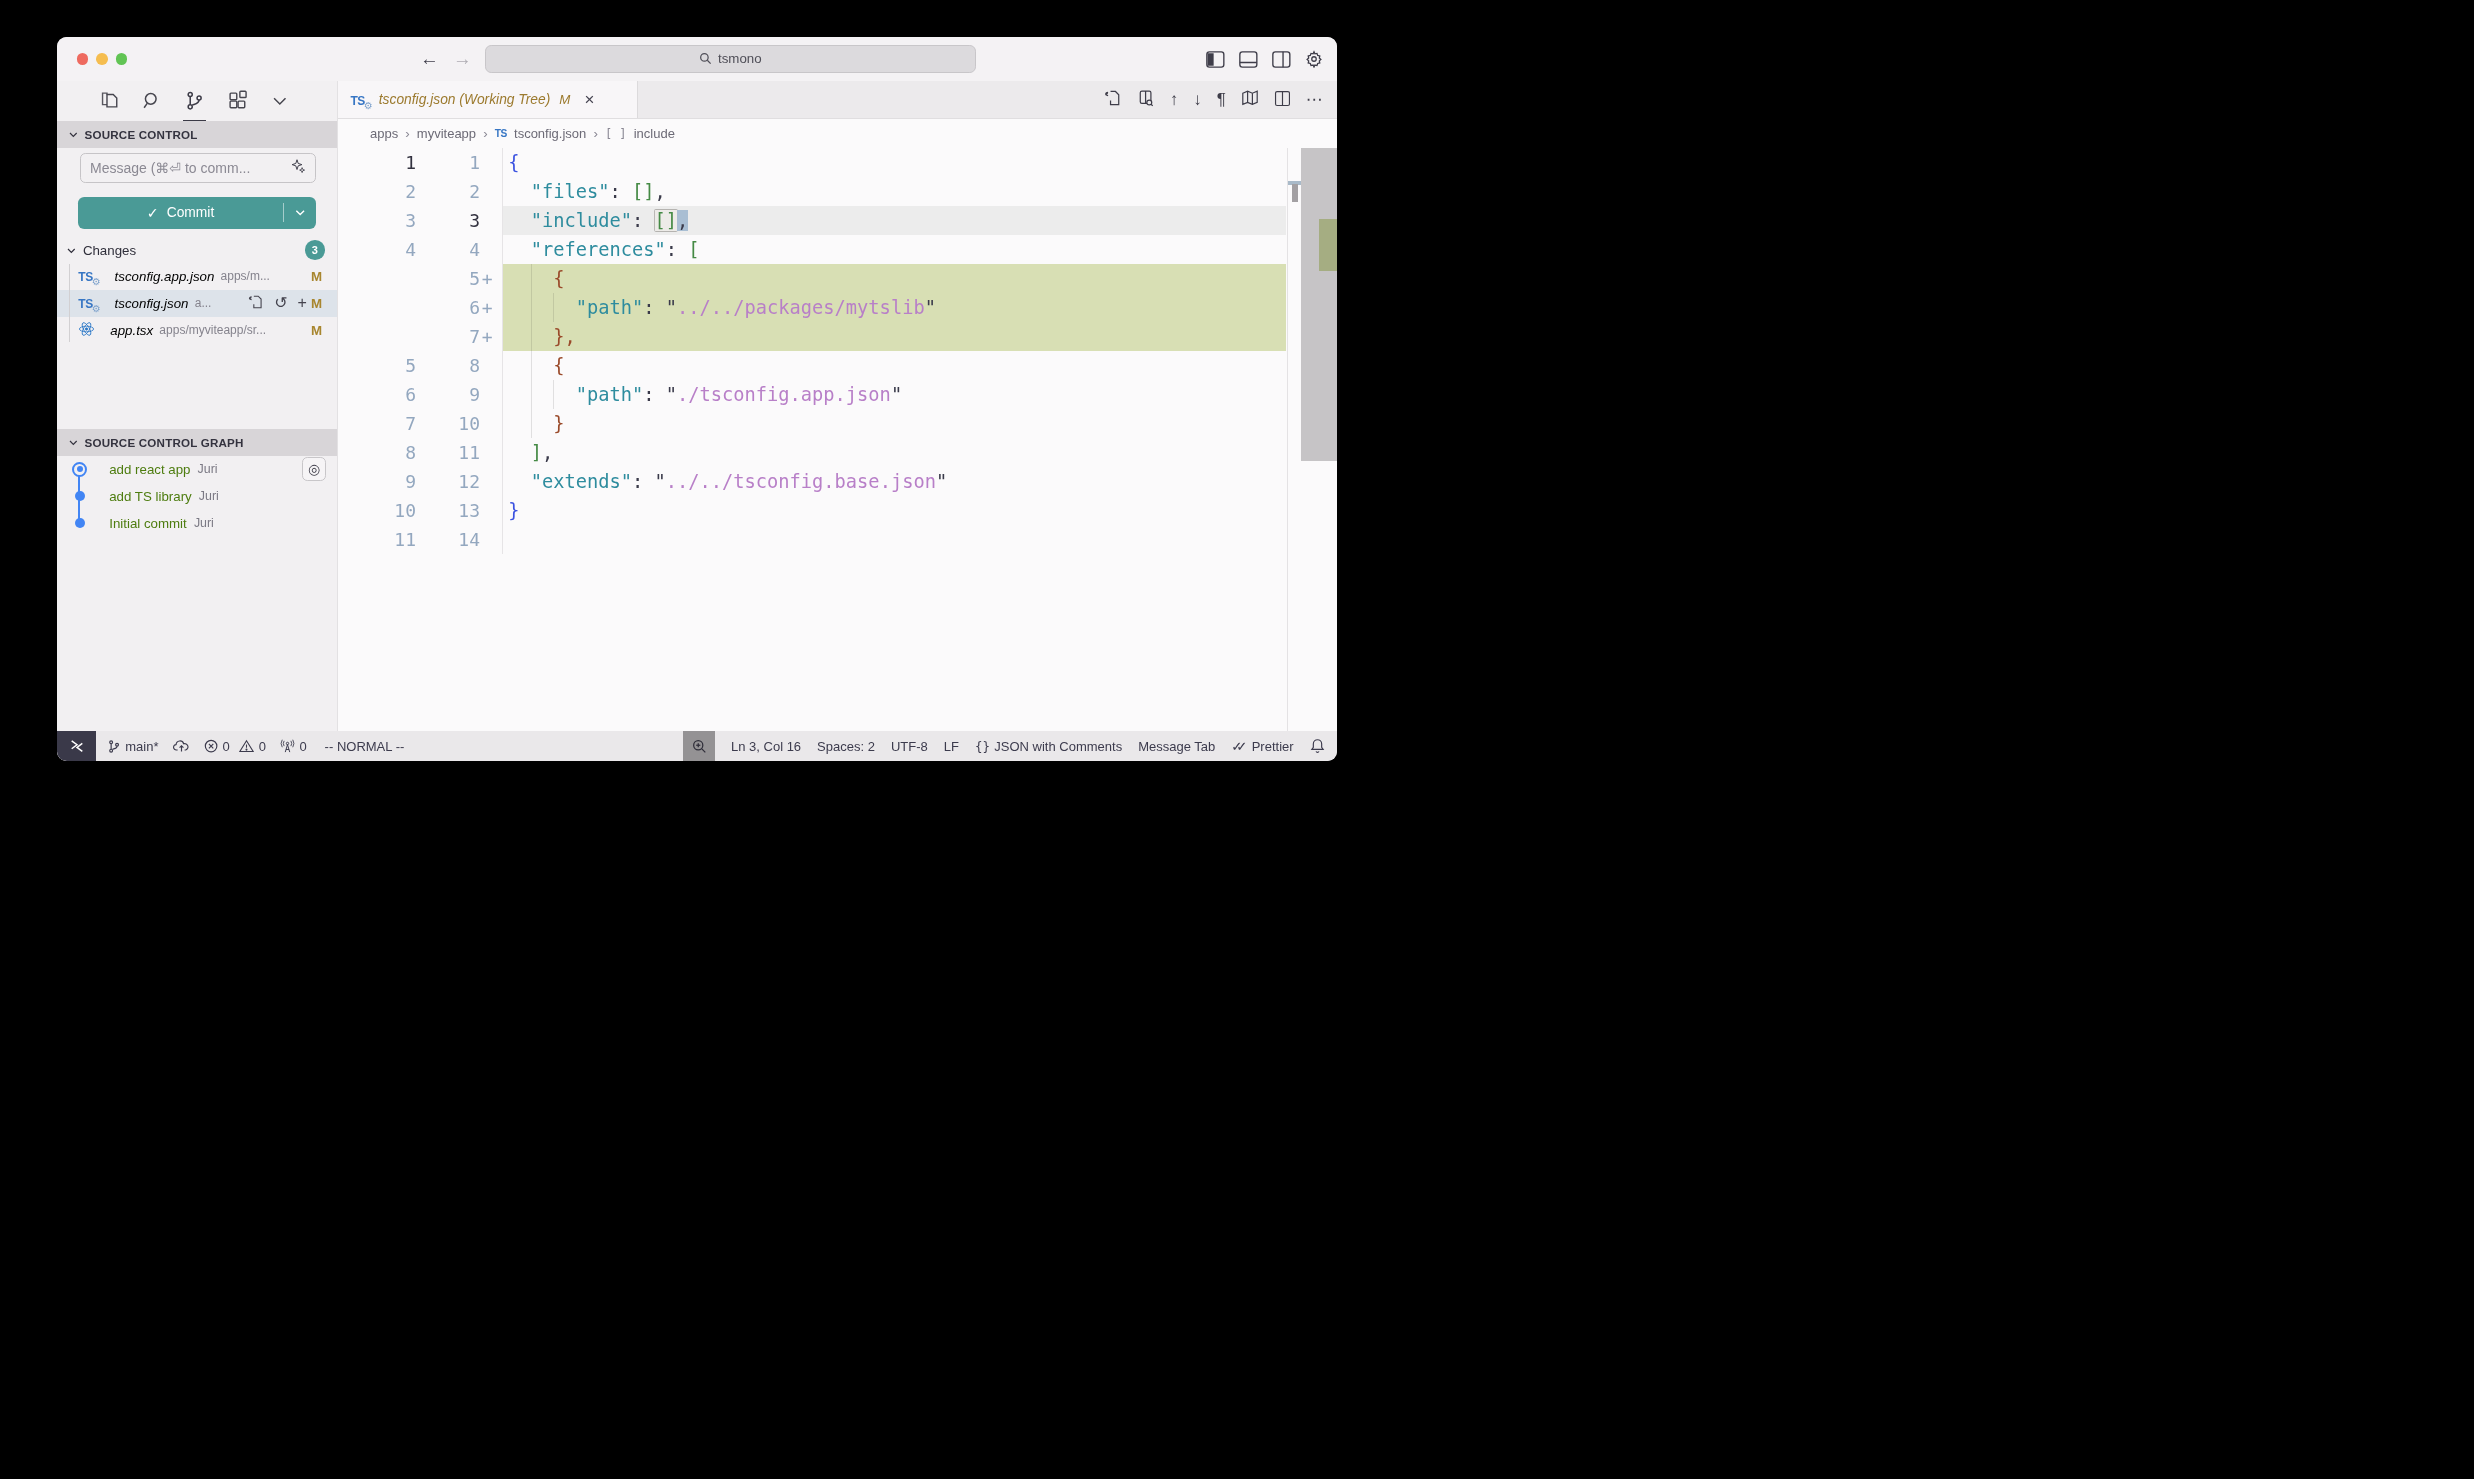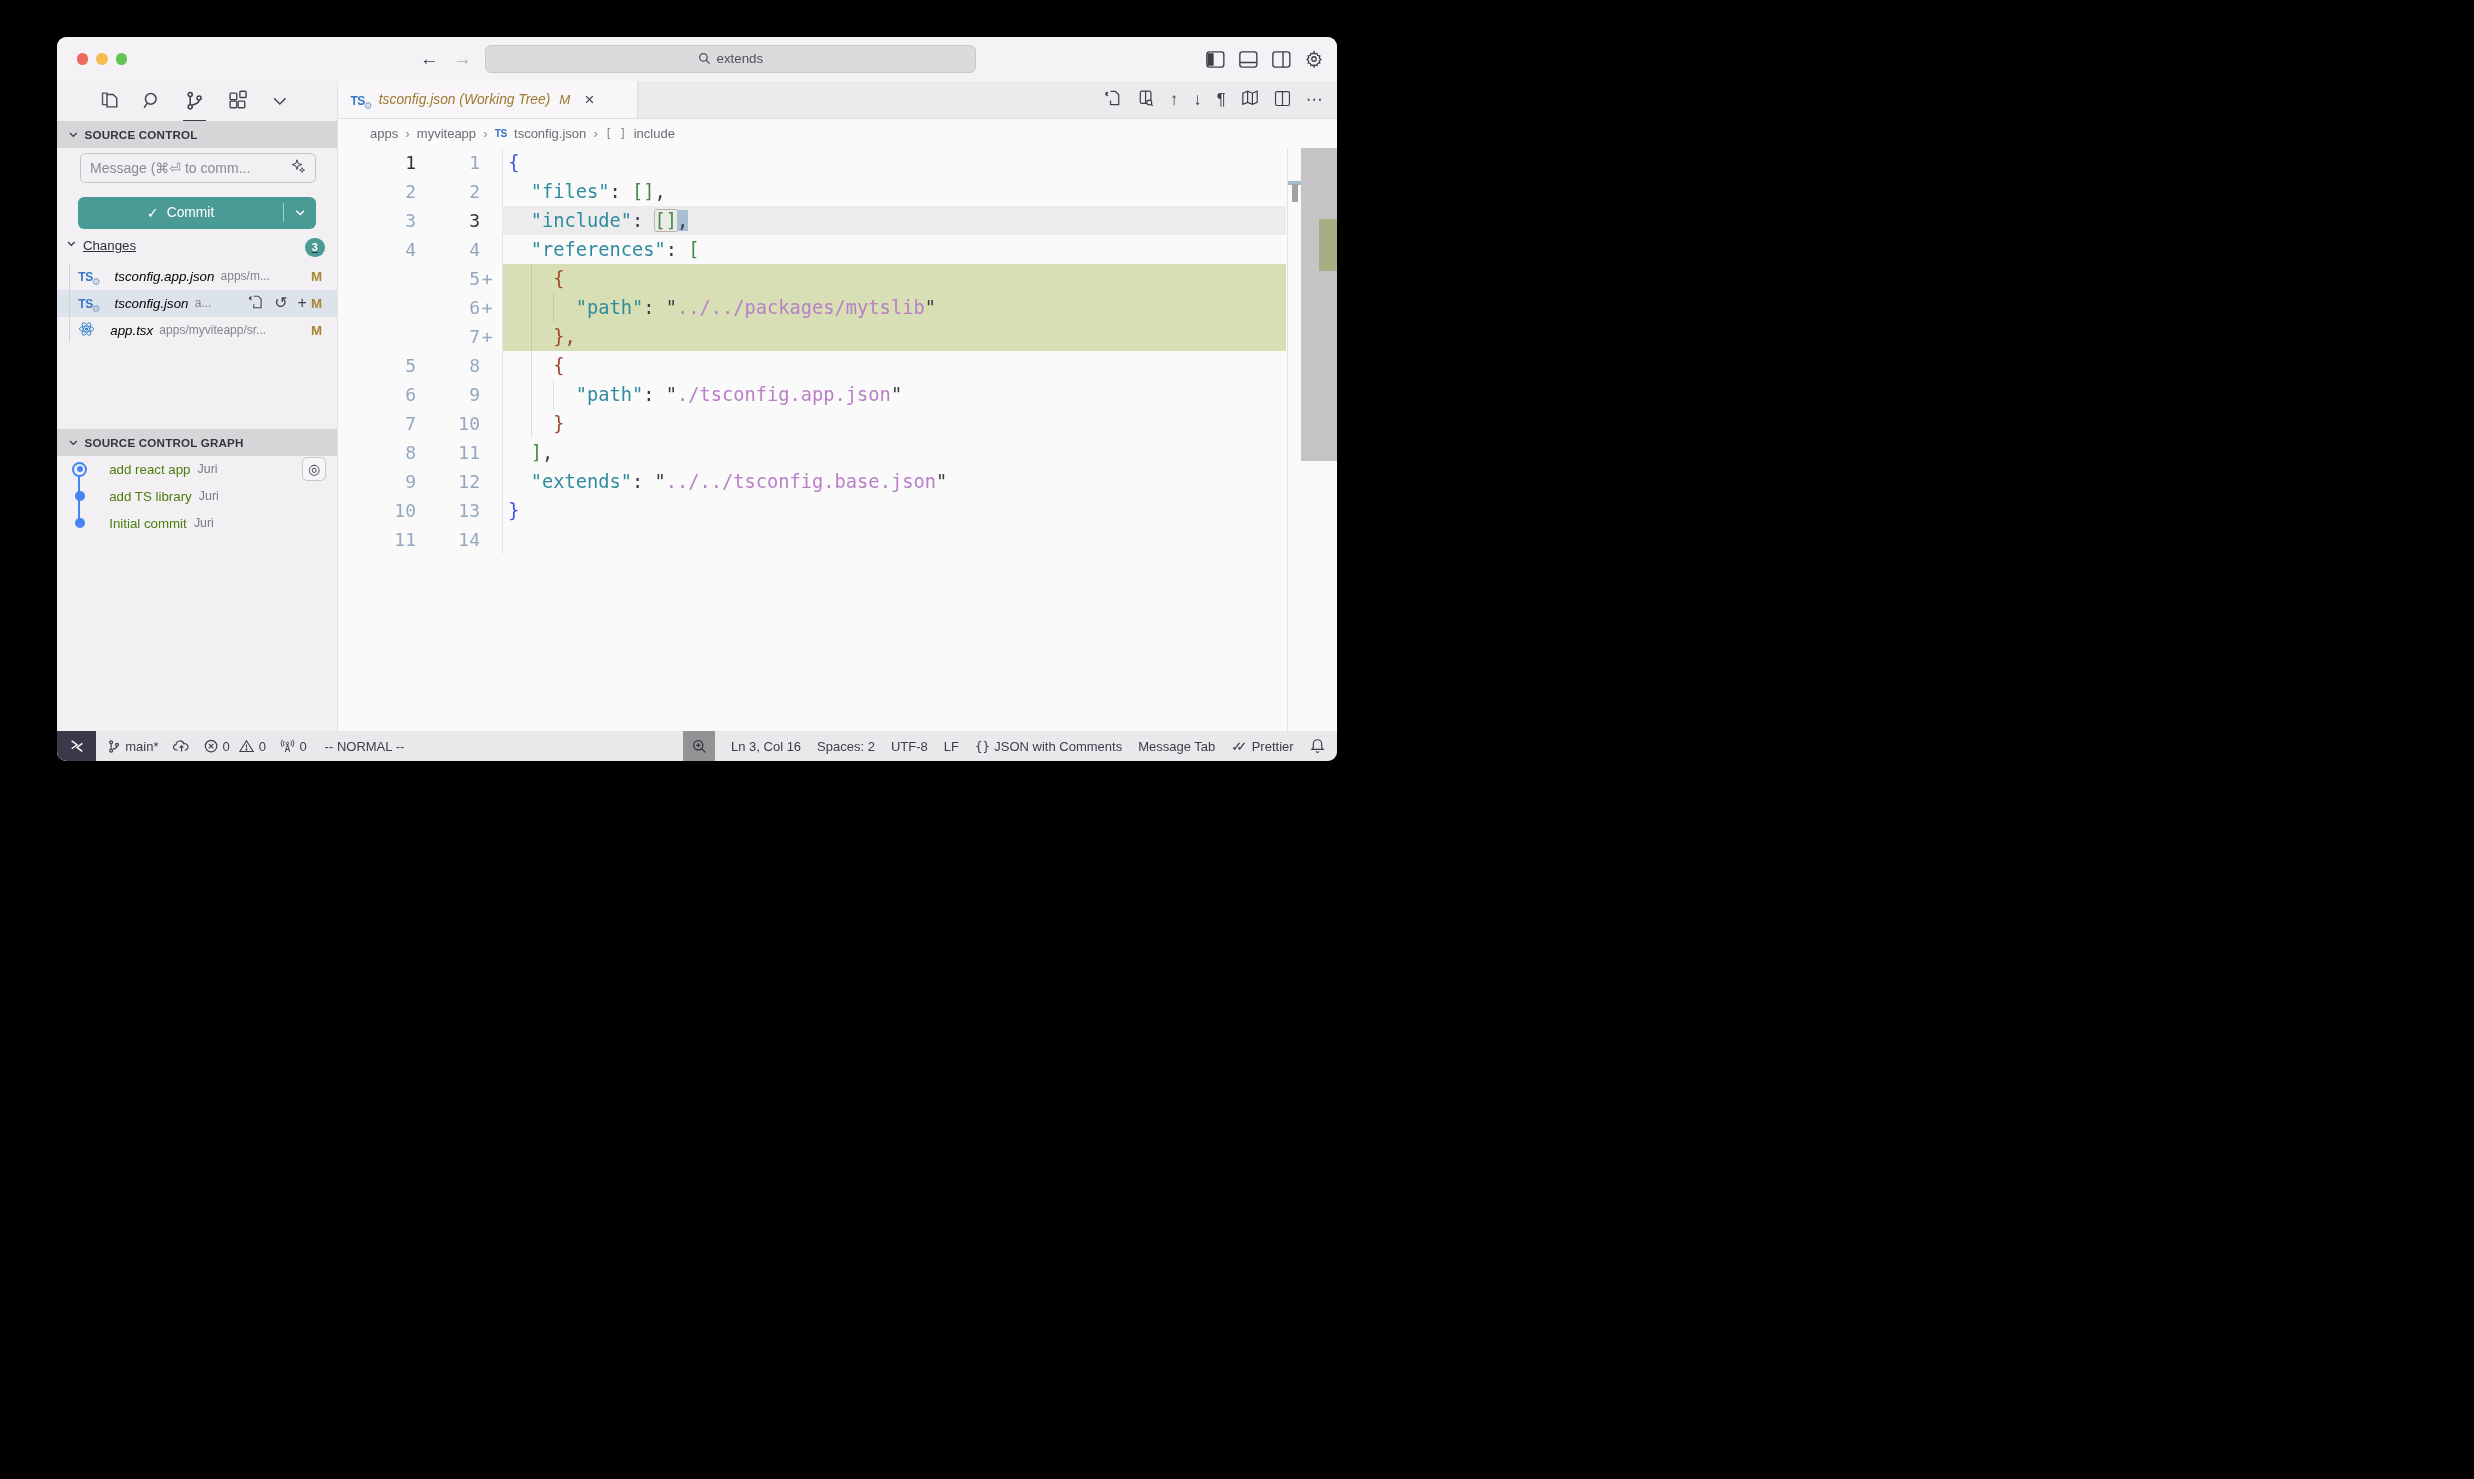--- a/index.html
+++ b/index.html
@@ -42,22 +42,22 @@
   .msg-box input::placeholder { color:#8b8993; }
   .sparkle { color:#3e3d49; flex:none; }
 
   .commit-btn { margin:13.3px 21.3px 0 21.3px; height:32px; flex:none; background:#4a9a96; border-radius:6.2px;
                 color:#fff; display:flex; align-items:center; overflow:hidden; }
   .commit-main { flex:1; display:flex; align-items:center; justify-content:center; gap:8px; font-size:13.8px; }
   .commit-check { font-size:14.2px; }
   .commit-divider { width:0.9px; height:19.6px; background:rgba(255,255,255,.5); }
   .commit-chev { width:32px; display:flex; align-items:center; justify-content:center; }
 
-  .changes-head { margin-top:9px; height:25px; flex:none; display:flex; align-items:flex-start; padding:0 12.4px 0 9px;
-                  font-size:13.3px; color:#2f2e3a; gap:6.2px;text-decoration:underline; }
+  .changes-head { margin-top:9px; height:25px; flex:none; display:flex; align-items:center; padding:0 12.4px 0 9px;
+                  font-size:13.3px; color:#2f2e3a; gap:6.2px; }
   .badge { margin-left:auto; min-width:19.6px; height:19.6px; border-radius:9.8px; background:#4a9a96; color:#fff;
            font-size:11px; font-weight:700; display:flex; align-items:center; justify-content:center; }
 
   .file-list { position:relative; flex:none; }
   .file-list::before { content:""; position:absolute; left:11.6px; top:1.8px; bottom:1.8px; width:0.9px; background:#d2d0d2; }
   .file-row { height:27px; display:flex; align-items:center; padding:0 10.7px 0 21.3px; font-size:13.3px; }
   .file-row.selected { background:#dde3ea; }
   .f-name { color:#000000; margin-left:15px; white-space:nowrap;font-style:italic; }
   .f-desc { color:#85838d; font-size:12px; margin-left:6.2px; white-space:nowrap; overflow:hidden; }
   .f-actions { margin-left:auto; display:flex; align-items:center; gap:9.8px; color:#44434e; }
@@ -149,21 +149,21 @@
     </div>
     <div class="nav-arrows">
       <span class="nav-back">←</span>
       <span class="nav-fwd">→</span>
     </div>
     <div class="cmd-center">
       <svg width="13.3" height="13.3" viewBox="0 0 16 16">
           <circle cx="6.5" cy="6.5" r="4.5" fill="none" stroke="#504f58" stroke-width="1.5"></circle>
           <line x1="10" y1="10" x2="14" y2="14" stroke="#504f58" stroke-width="1.5"></line>
         </svg>
-      <span>extends</span>
+      <span>tsmono</span>
     </div>
     <div class="tb-icons">
       <span>
           <svg width="18.7" height="17" viewBox="0 0 22 20">
             <rect x="1" y="1" width="20" height="18" rx="3" fill="none" stroke="#3e3d49" stroke-width="1.6"></rect>
             <path d="M1.8 2.5 h7.2 v15 h-7.2 z" fill="#3e3d49"></path>
           </svg>
         </span>
       <span>
           <svg width="18.7" height="17" viewBox="0 0 22 20">

